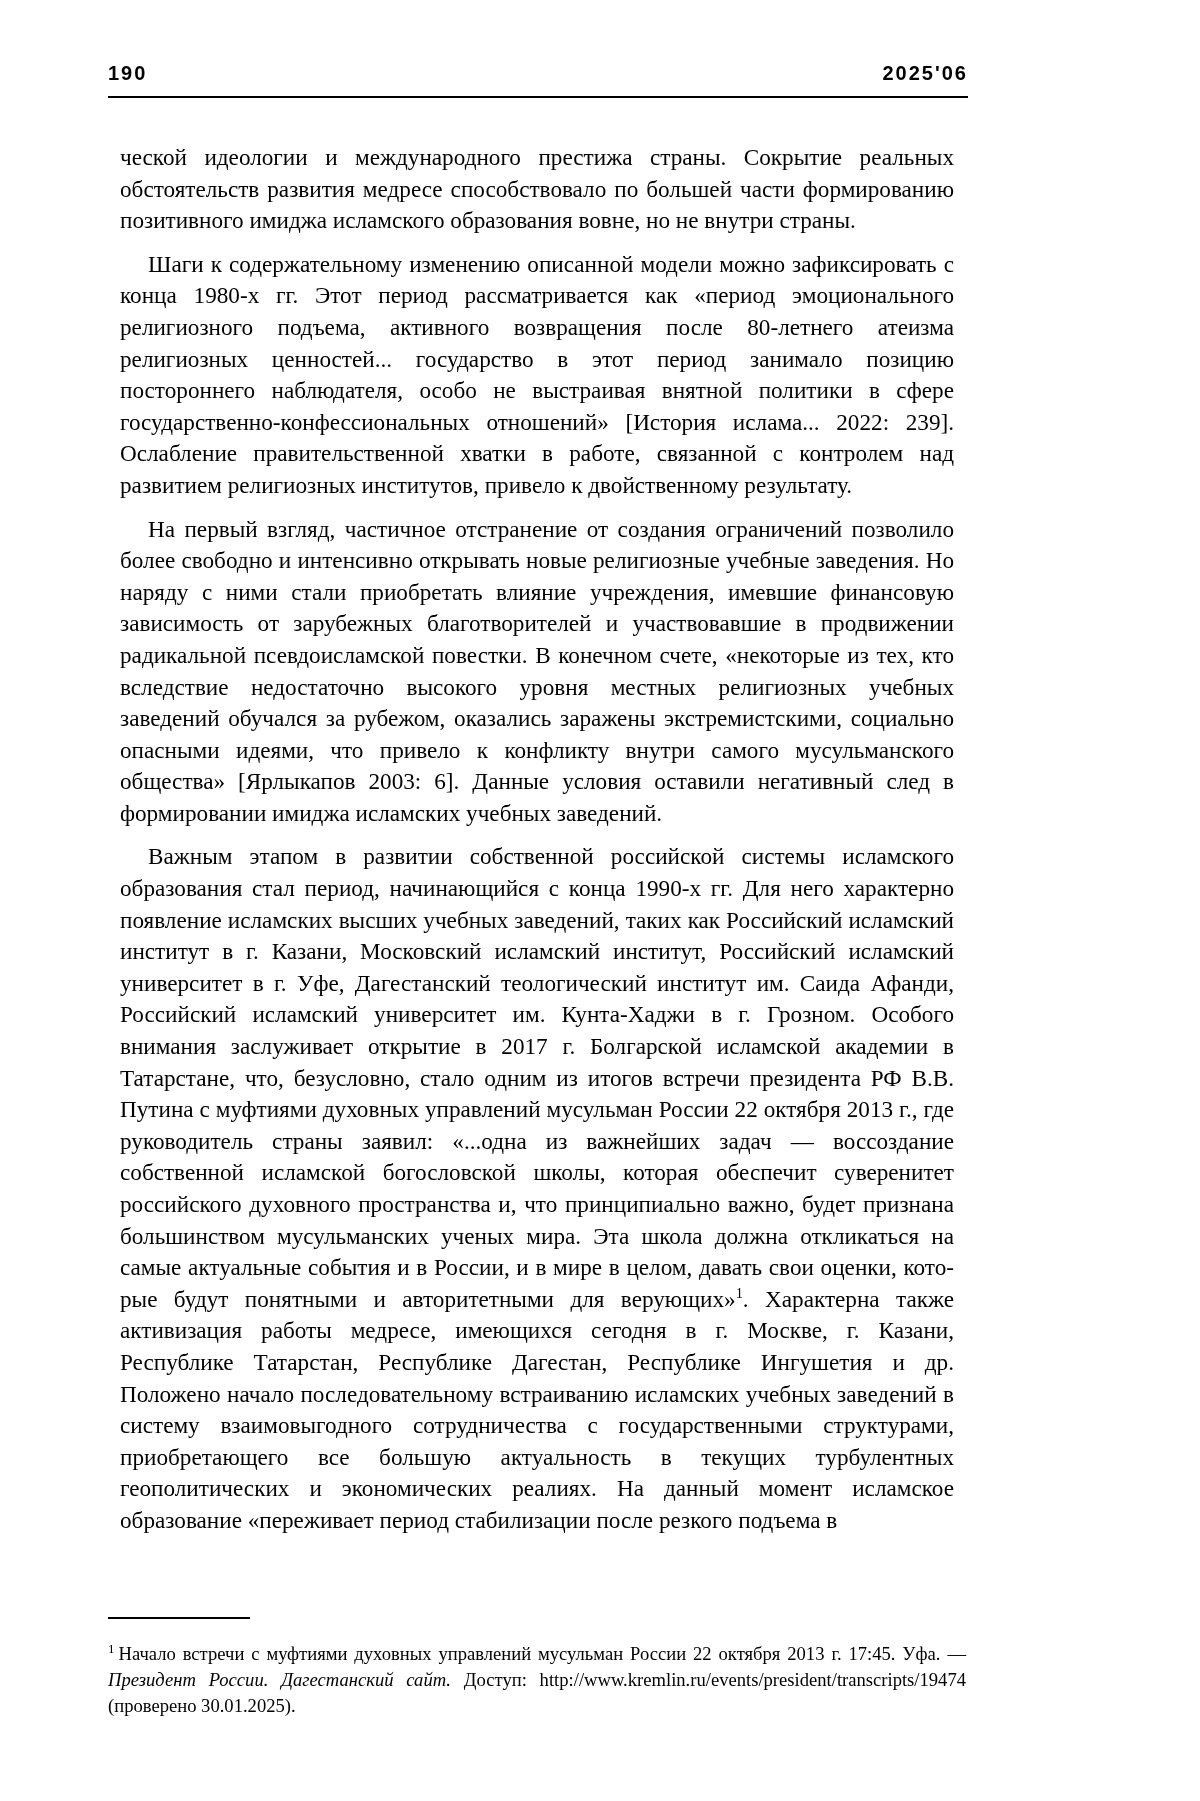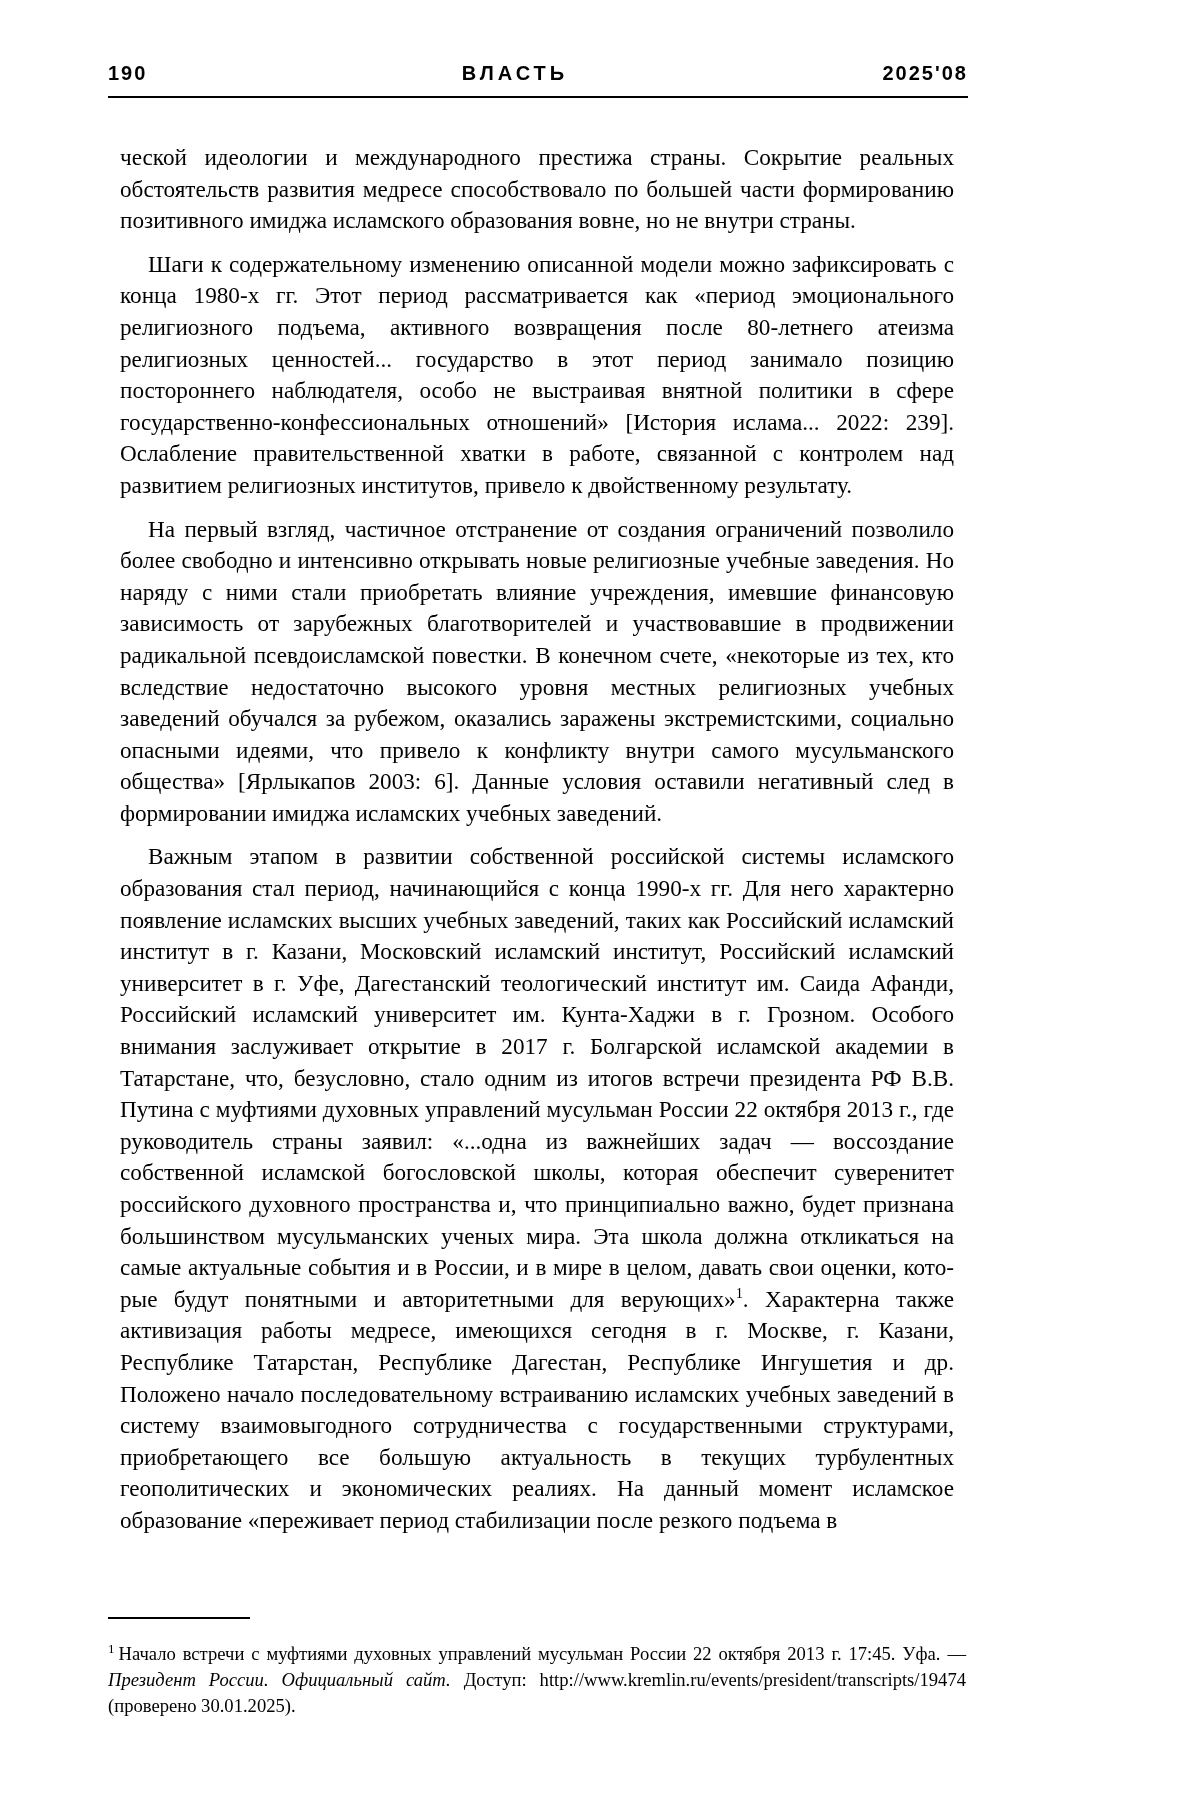--- a/index.html
+++ b/index.html
@@ -97,31 +97,30 @@
     line-height: 0;
   }
 </style>
 </head>
 <body>
 
 <div class="page">
 
   <div class="header">
     <span class="h-left">190</span>
-    <span class="h-center">ВЛАСТЬ</span>
-    <span class="h-right">2025'08</span>
+    <span class="h-right">2025'06</span>
   </div>
   <div class="header-rule"></div>
 
   <div class="content">
     <p class="body-par">ческой идеологии и международного престижа страны. Сокрытие реальных обстоятельств развития медресе способствовало по большей части форми­рованию позитивного имиджа исламского образования вовне, но не внутри страны.</p>
     <p class="body-par indent">Шаги к содержательному изменению описанной модели можно зафикси­ровать с конца 1980-х гг. Этот период рассматривается как «период эмоци­онального религиозного подъема, активного возвращения после 80-летнего атеизма религиозных ценностей... государство в этот период занимало пози­цию постороннего наблюдателя, особо не выстраивая внятной политики в сфере государственно-конфессиональных отношений» [История ислама... 2022: 239]. Ослабление правительственной хватки в работе, связанной с кон­тролем над развитием религиозных институтов, привело к двойственному результату.</p>
     <p class="body-par indent">На первый взгляд, частичное отстранение от создания ограничений позво­лило более свободно и интенсивно открывать новые религиозные учебные заведения. Но наряду с ними стали приобретать влияние учреждения, имев­шие финансовую зависимость от зарубежных благотворителей и участво­вавшие в продвижении радикальной псевдоисламской повестки. В конеч­ном счете, «некоторые из тех, кто вследствие недостаточно высокого уровня местных религиозных учебных заведений обучался за рубежом, оказались заражены экстремистскими, социально опасными идеями, что привело к конфликту внутри самого мусульманского общества» [Ярлыкапов 2003: 6]. Данные условия оставили негативный след в формировании имиджа ислам­ских учебных заведений.</p>
     <p class="body-par indent"><span>Важным этапом в развитии собственной российской системы ислам­ского образования стал период, начинающийся с конца 1990-х гг. Для него характерно появление исламских высших учебных заведений, таких как Российский исламский институт в г. Казани, Московский исламский инсти­тут, Российский исламский университет в г. Уфе, Дагестанский теологи­ческий институт им. Саида Афанди, Российский исламский университет им. Кунта-Хаджи в г. Грозном. Особого внимания заслуживает открытие в 2017 г. Болгарской исламской академии в Татарстане, что, безусловно, стало одним из итогов встречи президента РФ В.В. Путина с муфтиями духовных управлений мусульман России 22 октября 2013 г., где руководитель страны заявил: «...одна из важнейших задач — воссоздание собственной исламской богословской школы, которая обеспечит суверенитет российского духов­ного пространства и, что принципиально важно, будет признана большин­ством мусульманских ученых мира. Эта школа должна откликаться на самые актуальные события и в России, и в мире в целом, давать свои оценки, кото­рые будут понятными и авторитетными для верующих»</span><sup class="fn-ref">1</sup><span>. Характерна также активизация работы медресе, имеющихся сегодня в г. Москве, г. Казани, Республике Татарстан, Республике Дагестан, Республике Ингушетия и др. Положено начало последовательному встраиванию исламских учебных заве­дений в систему взаимовыгодного сотрудничества с государственными струк­турами, приобретающего все большую актуальность в текущих турбулентных геополитических и экономических реалиях. На данный момент исламское образование «переживает период стабилизации после резкого подъема в</span></p>
   </div>
 
   <div class="footnote-sep"></div>
 
   <div class="footnote">
-    <span class="fn-marker">1</span><span>Начало встречи с муфтиями духовных управлений мусульман России 22 октября 2013 г. 17:45. Уфа. — </span><em>Президент России. Официальный сайт.</em><span> Доступ: http://www.kremlin.ru/events/president/transcripts/19474 (проверено 30.01.2025).</span>
+    <span class="fn-marker">1</span><span>Начало встречи с муфтиями духовных управлений мусульман России 22 октября 2013 г. 17:45. Уфа. — </span><em>Президент России. Дагестанский сайт.</em><span> Доступ: http://www.kremlin.ru/events/president/transcripts/19474 (проверено 30.01.2025).</span>
   </div>
 
 </div>
 
 </body></html>

